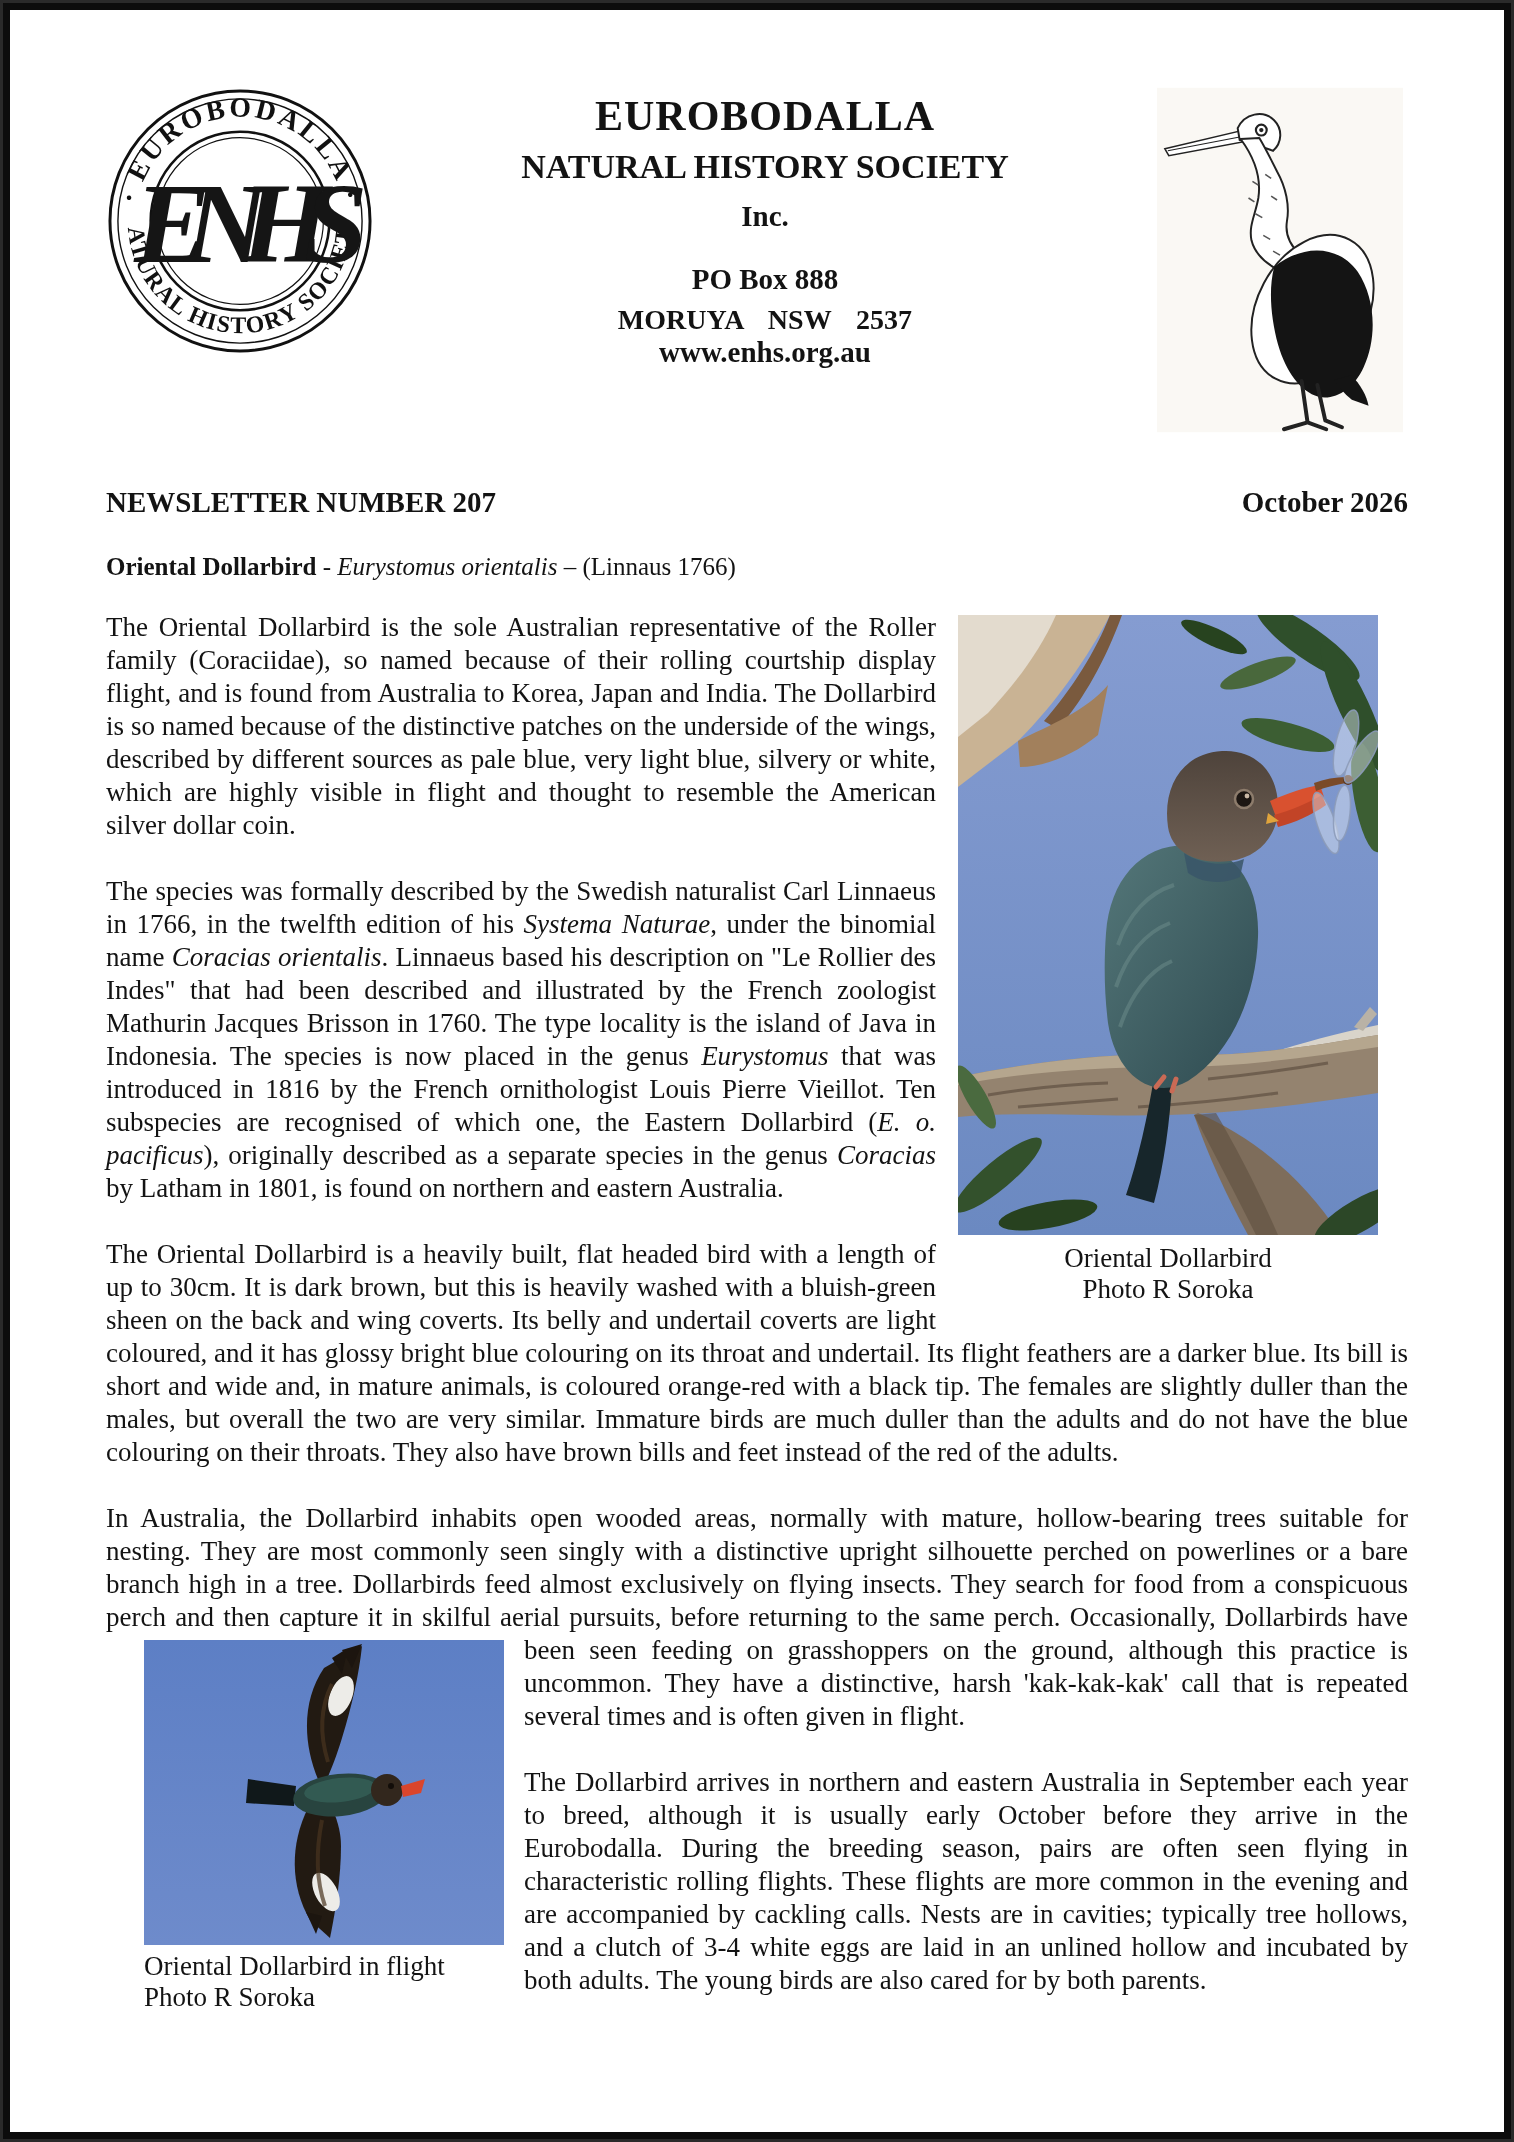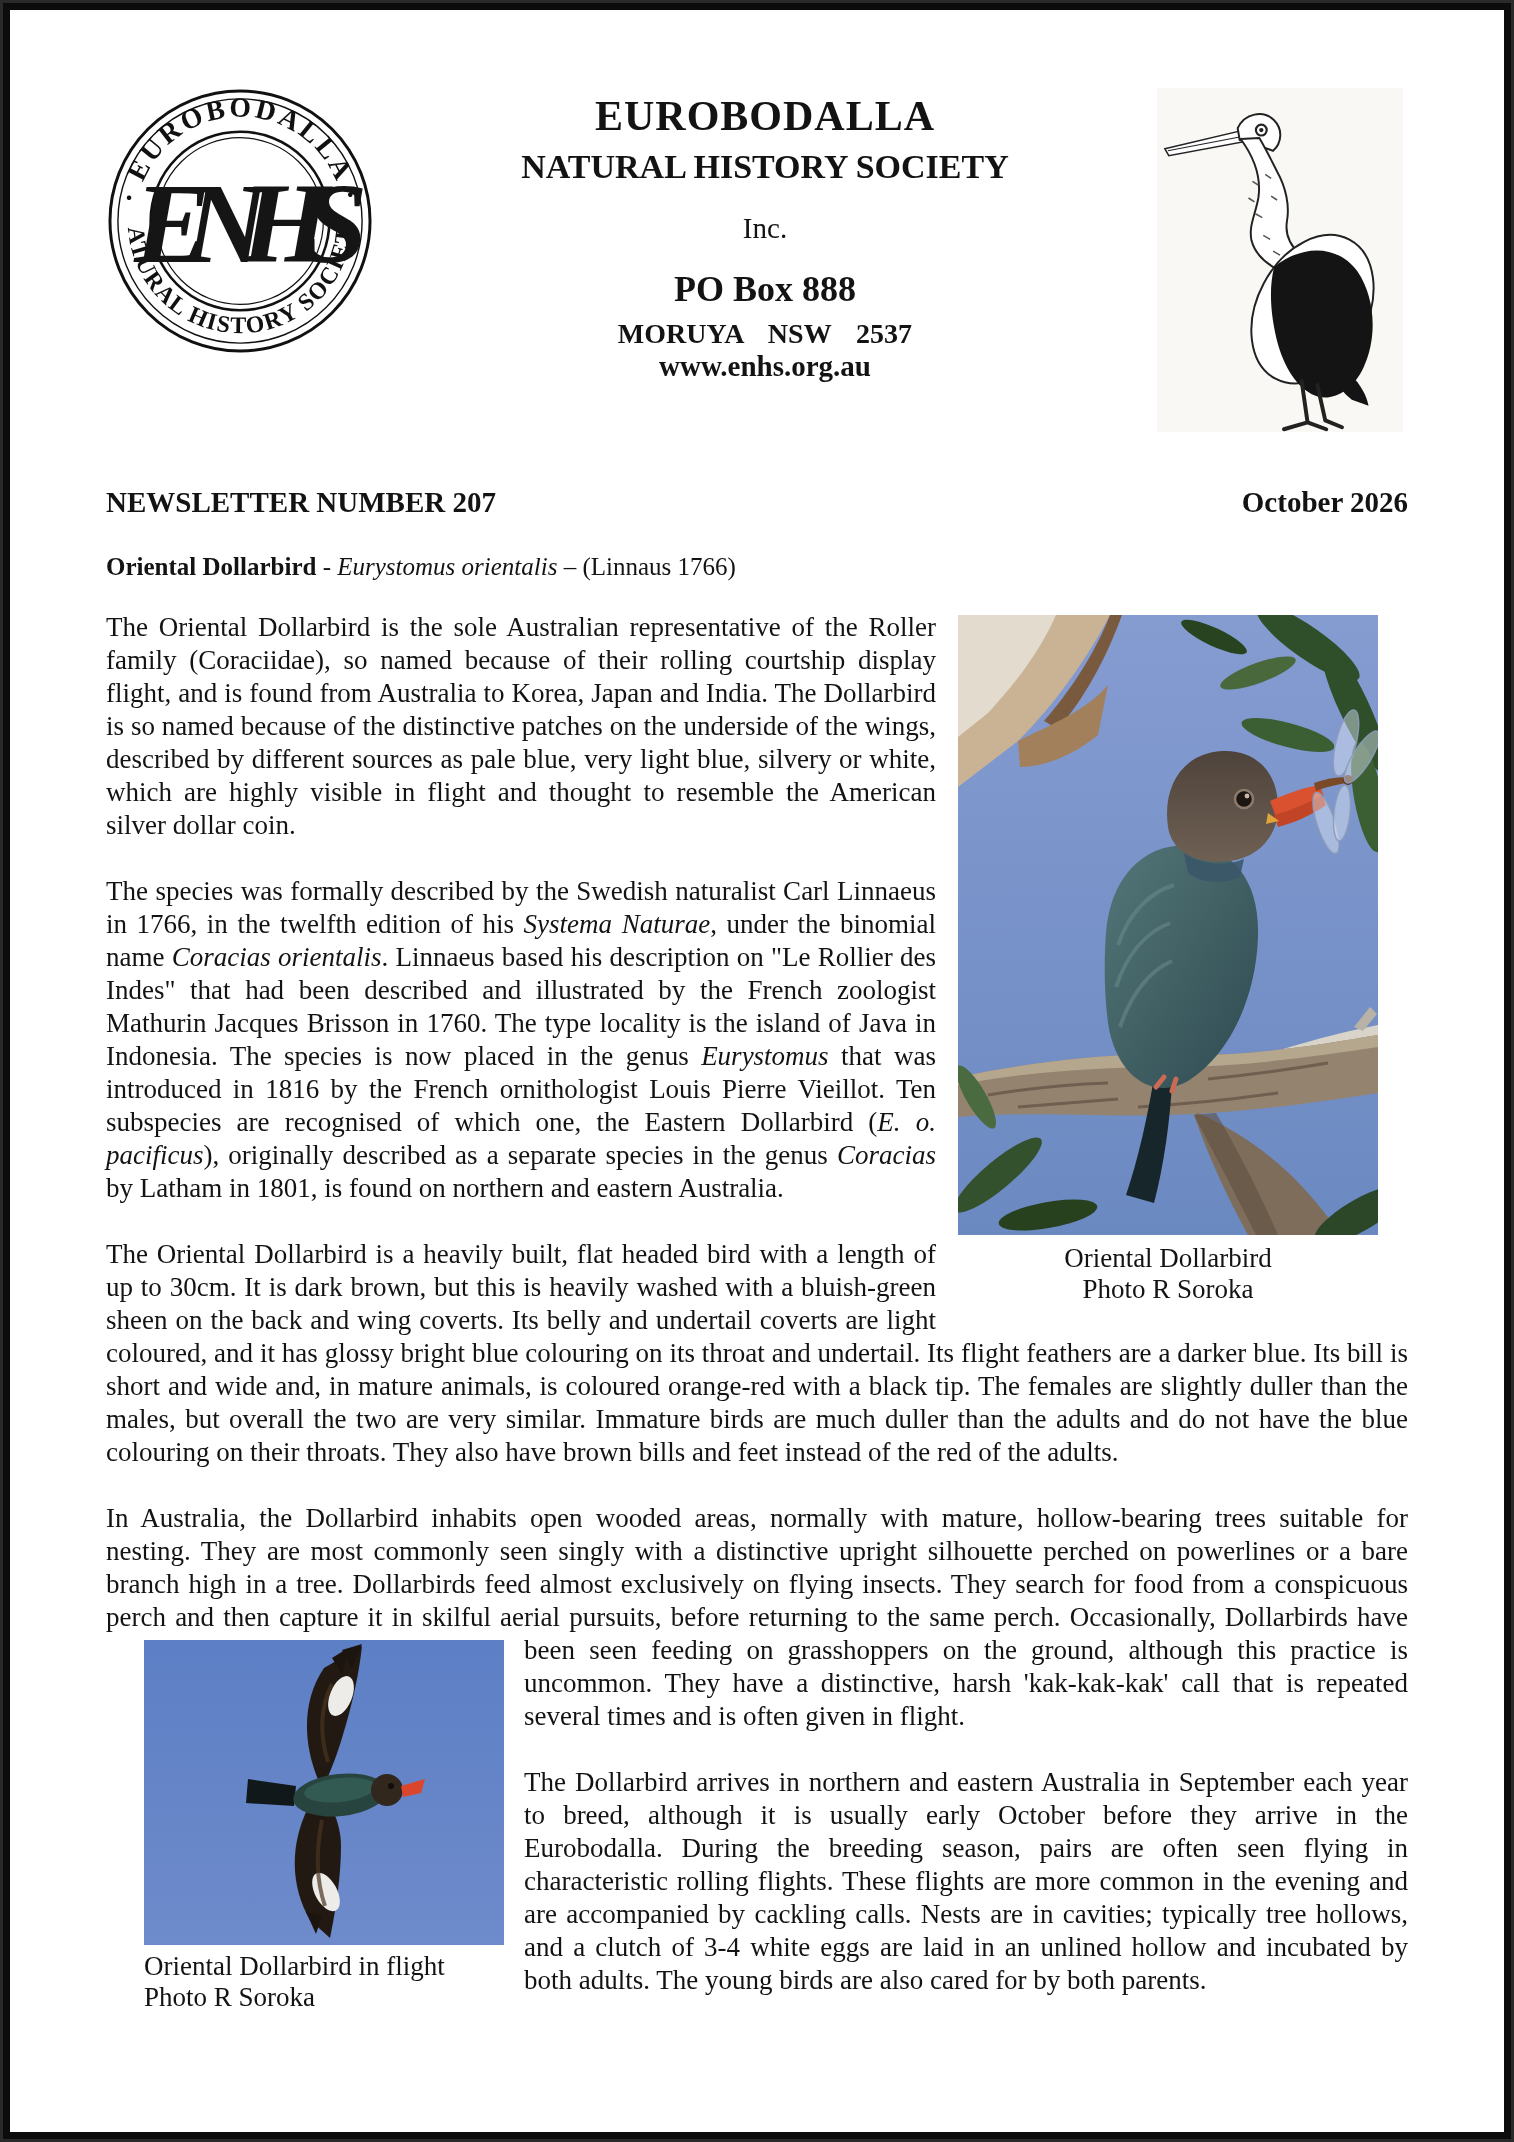--- a/index.html
+++ b/index.html
@@ -10,22 +10,22 @@
     padding:64px 96px 40px 96px; overflow:hidden;
     font-family:"Liberation Serif","DejaVu Serif",serif; color:#131313;
   }
   
   .masthead { display:flex; justify-content:space-between; align-items:flex-start; }
   .logo-wrap { width:272px; }
   .logo-wrap svg { width:268px; height:278px; display:block; margin-top:8px; }
   .org-block { flex:1; text-align:center; padding-top:18px; }
   .org-line1 { font-size:42px; font-weight:bold; letter-spacing:1px; }
   .org-line2 { font-size:34px; font-weight:bold; margin-top:8px; }
-  .org-line3 { font-size:29px; font-weight:normal; margin-top:26px; }
-  .org-po    { font-size:36px; font-weight:bold; margin-top:23px; }
+  .org-line3 { font-size:29px; font-weight:bold; margin-top:14px; }
+  .org-po    { font-size:29px; font-weight:bold; margin-top:30px; }
   .org-addr  { font-size:28px; font-weight:bold; margin-top:8px; word-spacing:18px; }
   .org-web   { font-size:29px; font-weight:bold; }
   .heron-wrap { width:256px; display:flex; justify-content:center; }
   .heron-wrap svg { width:246px; height:348px; display:block; margin-top:12px; }
   
   .news-row { display:flex; justify-content:space-between; margin-top:52px;
               font-weight:bold; font-size:29px; }
   .article-title { font-size:25px; margin-top:34px; font-weight:normal; }
   
   .article-body { margin-top:30px; font-size:27px; line-height:33px; text-align:justify; }

